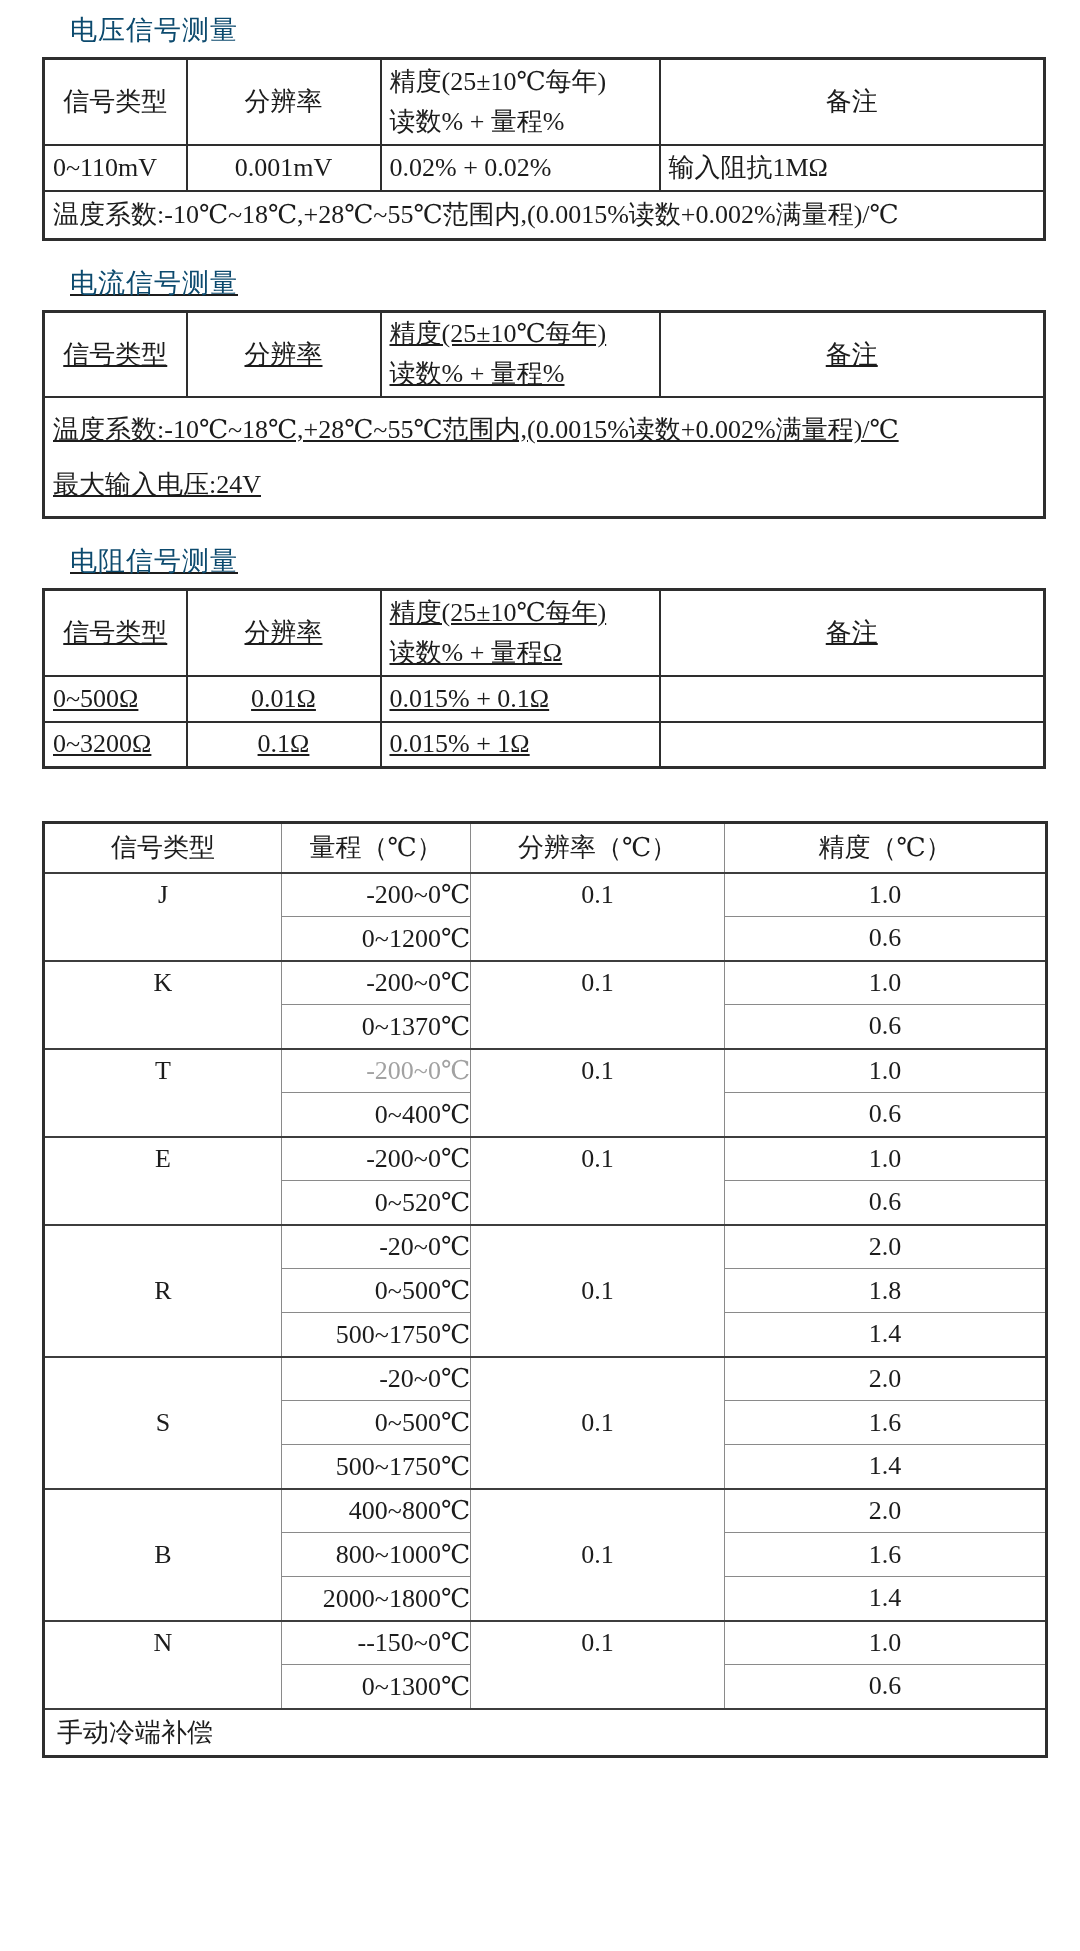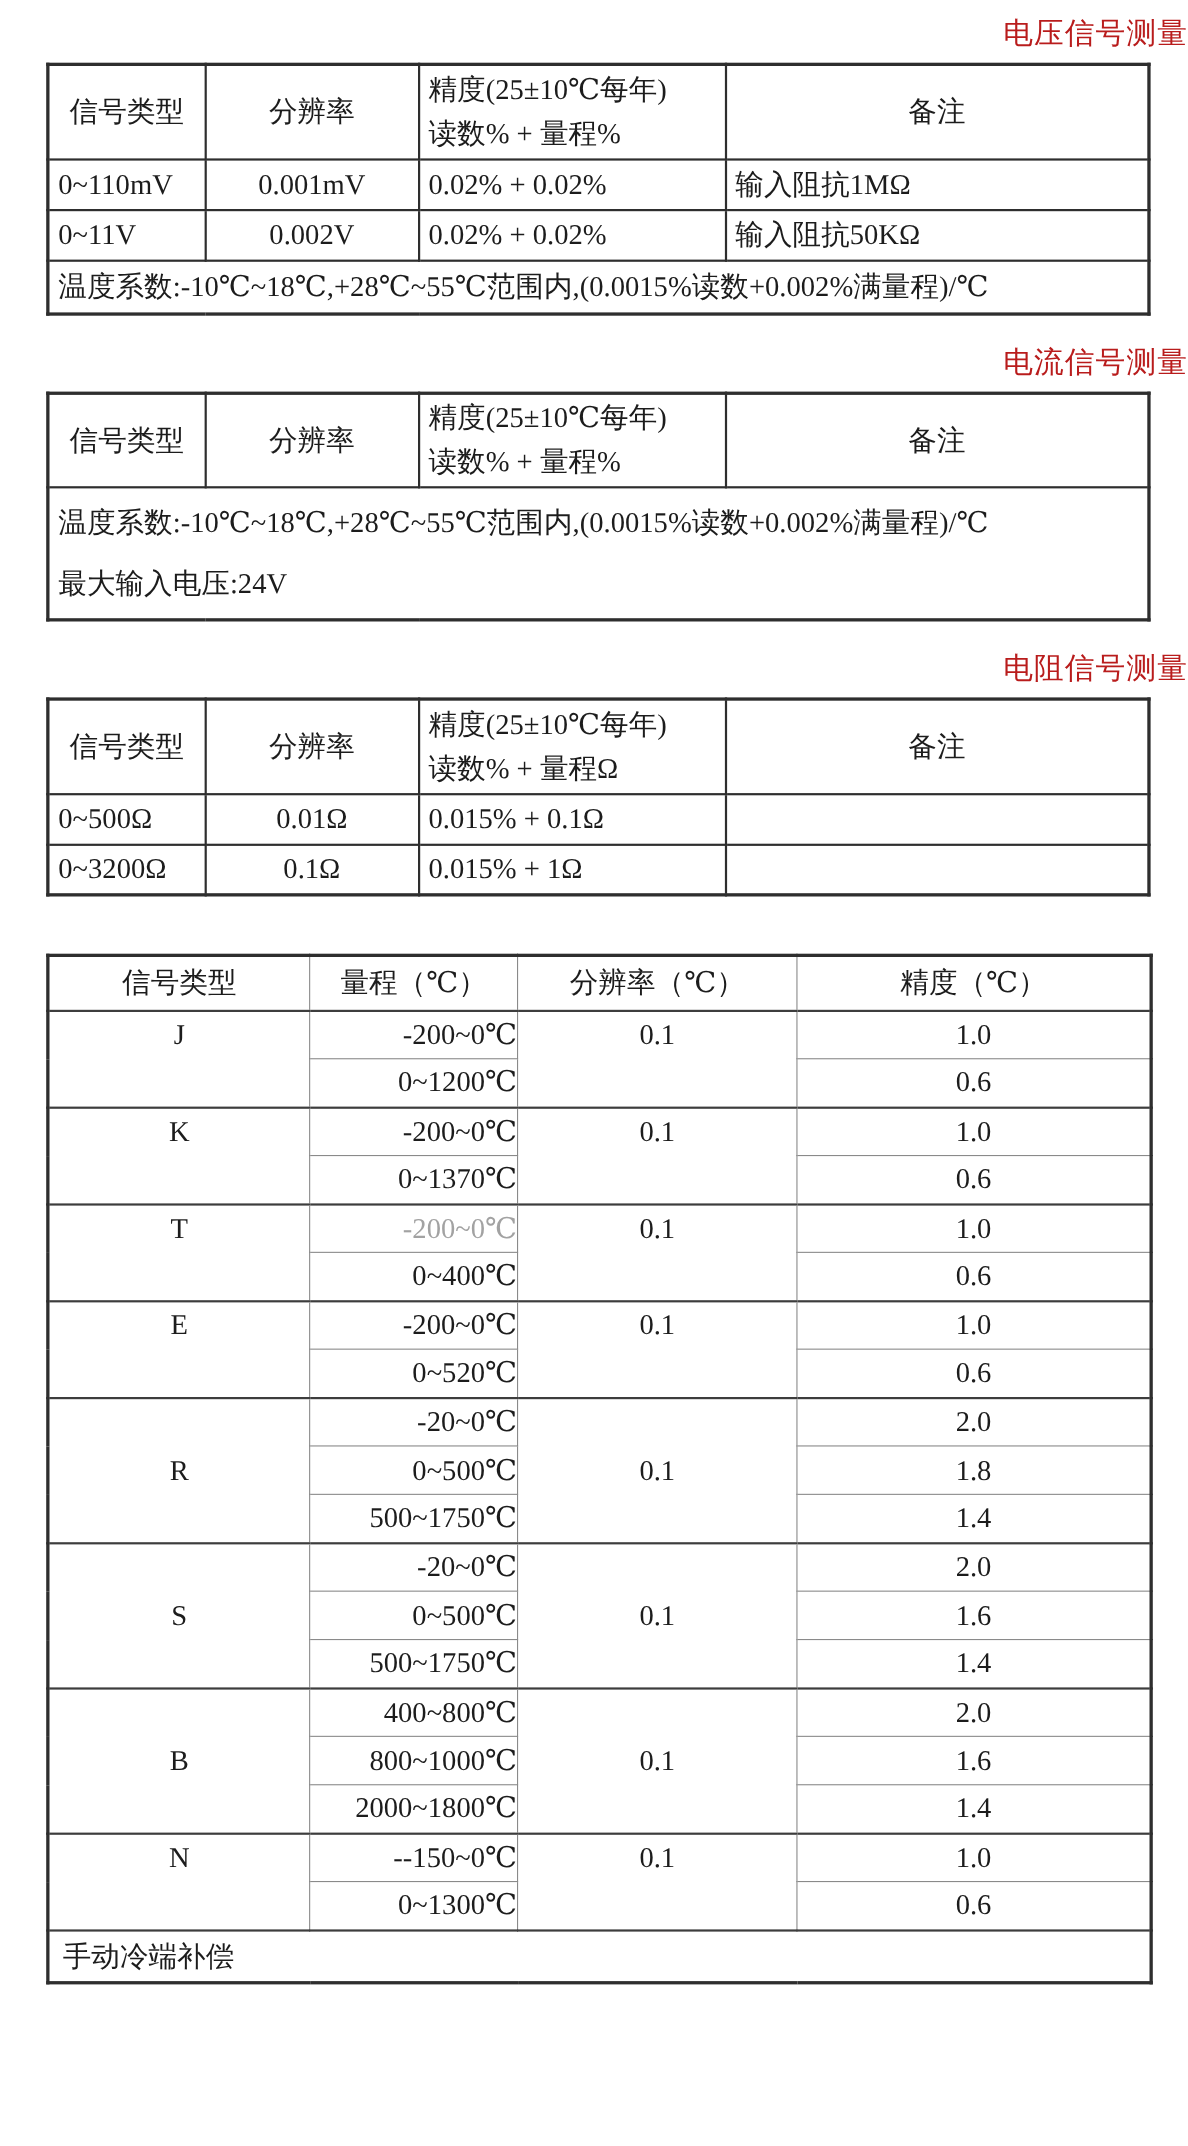--- a/index.html
+++ b/index.html
@@ -5,27 +5,26 @@
   * { box-sizing: border-box; margin: 0; padding: 0; }
   html, body { background: #ffffff; }
   body {
     width: 1080px;
     font-family: "Liberation Serif", "DejaVu Serif", serif;
     color: #1c1c1c;
     padding: 12px 0 20px 42px;
   }
   .sec-title {
     font-size: 27px;
-    color: #b91c1c;
+    color: #0c4a6e;
     margin: 0 0 9px 28px;
     letter-spacing: 1px;
-    text-align: right;
   }
   .section { margin-bottom: 24px; }
-  .section.gap-lg { margin-top: 22px; }
+  .section.gap-lg { margin-top: 22px; text-decoration: underline; }
   .section.gap-xl { margin-top: 52px; }
 
   
   table.spec {
     border-collapse: collapse;
     table-layout: fixed;
     width: 1004px;
     border: 3px solid #2e2e2e;
   }
   table.spec th, table.spec td {
@@ -97,26 +96,20 @@
 读数% + 量程%</th>
         <th class="ctr">备注</th>
       </tr>
       <tr>
         <td class="lft">0~110mV</td>
         <td class="ctr">0.001mV</td>
         <td class="lft">0.02% + 0.02%</td>
         <td class="lft">输入阻抗1MΩ</td>
       </tr>
       <tr>
-        <td class="lft">0~11V</td>
-        <td class="ctr">0.002V</td>
-        <td class="lft">0.02% + 0.02%</td>
-        <td class="lft">输入阻抗50KΩ</td>
-      </tr>
-      <tr>
         <td colspan="4" class="lft foot">
           <div>温度系数:-10℃~18℃,+28℃~55℃范围内,(0.0015%读数+0.002%满量程)/℃</div>
         </td>
       </tr>
     </tbody>
   </table>
 </div>
 
 <div class="section gap-lg">
   <div class="sec-title">电流信号测量</div>

